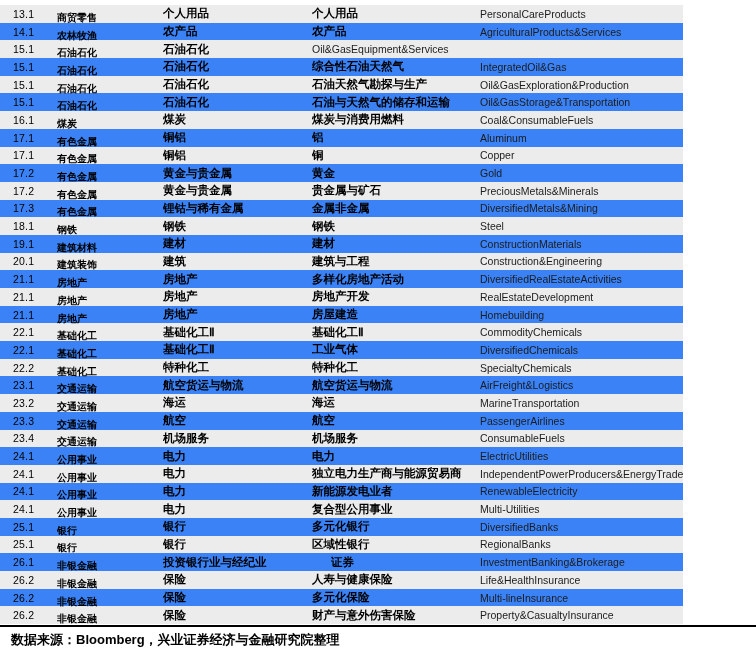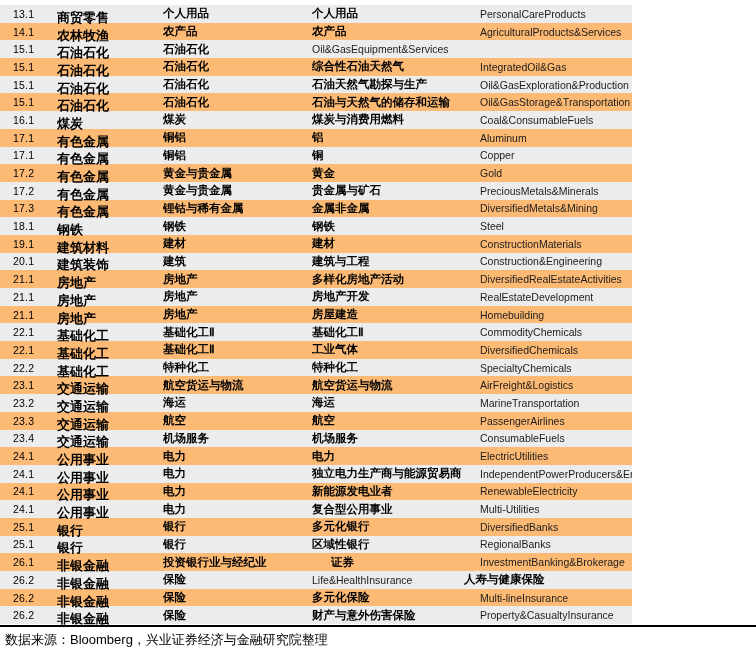--- a/index.html
+++ b/index.html
@@ -15,46 +15,46 @@
   .page {
     position: relative;
     width: 756px;
     height: 653px;
     background: #ffffff;
   }
   .table {
     position: absolute;
     top: 5px;
     left: 0;
-    width: 632px;
+    width: 683px;
   }
   .row {
     display: flex;
     align-items: center;
     height: 17.7px;
-    background: #fdba74;
+    background: #3b82f6;
   }
   .row.stripe {
     background: #ececec;
   }
   .cell {
     white-space: nowrap;
     overflow: hidden;
     box-sizing: border-box;
   }
   .c-code {
     width: 57px;
     padding-left: 13px;
     font-size: 10.5px;
     color: #000000;
     letter-spacing: 0.2px;
   }
   .c-industry {
     width: 106px;
-    font-size: 13px;
+    font-size: 10px;
     font-weight: 700;
     color: #000000;
     margin-top: 8px;
   }
   .c-sub {
     width: 149px;
     font-size: 11.5px;
     font-weight: 700;
     color: #000000;
   }
@@ -73,23 +73,23 @@
     position: absolute;
     top: 625px;
     left: 0;
     width: 756px;
     height: 2px;
     background: #000000;
   }
   .footer {
     position: absolute;
     top: 631px;
-    left: 5px;
+    left: 11px;
     font-size: 13px;
-    font-weight: 400;
+    font-weight: 700;
     color: #000000;
     white-space: nowrap;
     text-align: right;
   }
 </style>
 </head>
 <body>
 
 <div class="page">
   <div class="table" id="rows">
@@ -313,22 +313,22 @@
         <div class="cell c-code">26.1</div>
         <div class="cell c-industry">非银金融</div>
         <div class="cell c-name">投资银行业与经纪业</div>
         <div class="cell c-sub">证券</div>
         <div class="cell c-en">InvestmentBanking&amp;Brokerage</div>
       </div>
       <div class="row stripe">
         <div class="cell c-code">26.2</div>
         <div class="cell c-industry">非银金融</div>
         <div class="cell c-sub">保险</div>
+        <div class="cell c-name">人寿与健康保险</div>
         <div class="cell c-en">Life&amp;HealthInsurance</div>
-        <div class="cell c-name">人寿与健康保险</div>
       </div>
       <div class="row">
         <div class="cell c-code">26.2</div>
         <div class="cell c-industry">非银金融</div>
         <div class="cell c-sub">保险</div>
         <div class="cell c-name">多元化保险</div>
         <div class="cell c-en">Multi-lineInsurance</div>
       </div>
       <div class="row stripe">
         <div class="cell c-code">26.2</div>

